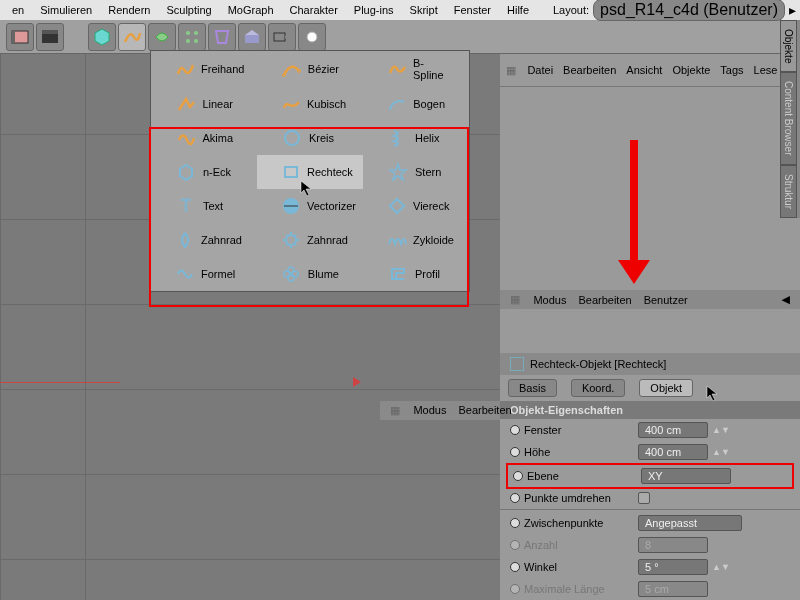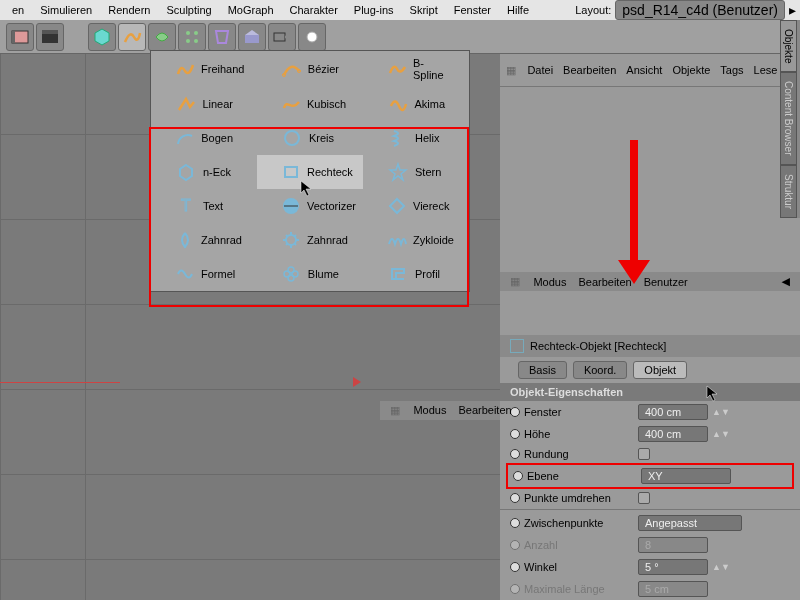--- a/index.html
+++ b/index.html
@@ -2,21 +2,21 @@
 <html><head>
   <meta charset="utf-8">
   <style>
     * { margin: 0; padding: 0; box-sizing: border-box; font-family: Arial, sans-serif; }
     body { background: #888; width: 800px; height: 600px; overflow: hidden; position: relative; }
     
     .menubar { background: #e5e5e5; height: 20px; display: flex; align-items: center; padding: 0 4px; font-size: 11px; color: #000; }
     .menubar-item { padding: 0 8px; cursor: pointer; }
     .menubar-right { margin-left: auto; display: flex; align-items: center; gap: 4px; }
     .layout-label { font-size: 11px; }
-    .layout-select { background: #888; border: 1px solid #666; padding: 1px 6px; font-size: 14px; border-radius: 3px; }
+    .layout-select { background: #888; border: 1px solid #666; padding: 1px 6px; font-size: 16px; border-radius: 8px; }
     
     .toolbar { background: #a0a0a0; height: 34px; display: flex; align-items: center; padding: 0 6px; gap: 2px; border-bottom: 1px solid #666; }
     .tool-icon { width: 28px; height: 28px; background: #888; border: 1px solid #666; border-radius: 3px; display: flex; align-items: center; justify-content: center; }
     .tool-icon svg { width: 20px; height: 20px; }
     
     .main-area { display: flex; height: calc(100% - 54px); }
     .viewport { flex: 1; background: #7a7a7a; position: relative; }
     .grid-lines { position: absolute; inset: 0; }
     .grid-h, .grid-v { position: absolute; background: #6a6a6a; }
     .grid-h { height: 1px; width: 100%; }
@@ -40,21 +40,21 @@
     
     .red-arrow { position: absolute; left: 630px; top: 140px; z-index: 20; }
     .red-arrow-line { width: 8px; height: 120px; background: #e00; }
     .red-arrow-head { width: 0; height: 0; border-top: 24px solid #e00; border-left: 16px solid transparent; border-right: 16px solid transparent; margin-left: -12px; }
     
     .attr-panel { background: #9a9a9a; }
     .attr-header { background: #8a8a8a; padding: 3px 10px; display: flex; gap: 12px; font-size: 11px; align-items: center; }
     .attr-header-right { margin-left: auto; }
     .obj-title { background: #8a8a8a; padding: 4px 10px; display: flex; align-items: center; gap: 6px; font-size: 11px; margin-top: 44px; }
     .obj-title-icon { width: 14px; height: 14px; border: 1.5px solid #7ab; }
-    .tabs-row { display: flex; gap: 6px; padding: 4px 18px; }
+    .tabs-row { display: flex; gap: 14px; padding: 4px 8px; }
     .tab { padding: 2px 10px; font-size: 11px; background: #888; border: 1px solid #666; border-radius: 3px; cursor: pointer; }
     .tab.active { background: #bbb; }
     .section-title { background: #7a7a7a; color: #ddd; padding: 3px 10px; font-size: 11px; font-weight: bold; }
     .prop-row { display: flex; align-items: center; padding: 3px 10px; font-size: 11px; gap: 4px; }
     .prop-radio { width: 10px; height: 10px; border-radius: 50%; border: 1px solid #333; background: #ddd; }
     .prop-label { width: 110px; color: #000; }
     .prop-label.disabled { color: #777; }
     .prop-input { background: #777; color: #eee; border: 1px solid #555; padding: 1px 6px; font-size: 11px; width: 70px; border-radius: 2px; }
     .prop-input.disabled { background: #888; color: #aaa; }
     .prop-check { width: 12px; height: 12px; background: #aaa; border: 1px solid #555; border-radius: 2px; }
@@ -206,25 +206,20 @@
         <span class="prop-label">Fenster</span>
         <input class="prop-input" value="400 cm" style="">
         <span style="font-size:9px;color:#ccc;">▲▼</span>
       </div>
       <div class="prop-row">
         <span class="prop-radio"></span>
         <span class="prop-label">Höhe</span>
         <input class="prop-input" value="400 cm" style="">
         <span style="font-size:9px;color:#ccc;">▲▼</span>
       </div>
-      <div class="prop-row">
-        <span class="prop-radio"></span>
-        <span class="prop-label">Rundung</span>
-        <span class="prop-check"></span>
-      </div>
       <div class="red-box-2">
         <div class="prop-row" style="padding:2px 4px;">
           <span class="prop-radio"></span>
           <span class="prop-label">Ebene</span>
           <input class="prop-input" style="width: 90px;" value="XY">
         </div>
       </div>
       <div class="prop-row">
         <span class="prop-radio"></span>
         <span class="prop-label">Punkte umdrehen</span>
@@ -300,33 +295,33 @@
     <div class="spline-item">
       <span class="spline-icon">
         <svg viewBox="0 0 20 20" stroke="#e8a040" fill="none">
           <path d="M3 14 C6 4 10 18 18 8" fill="none" stroke-width="2.5"></path>
         </svg>
       </span>
       <span>Kubisch</span>
     </div>
     <div class="spline-item">
       <span class="spline-icon">
+        <svg viewBox="0 0 20 20" stroke="#7ab8d8" fill="none">
+          <path d="M3 16 A 10 10 0 0 1 17 8" fill="none" stroke-width="2"></path>
+        </svg>
+      </span>
+      <span>Bogen</span>
+    </div>
+    <div class="spline-item">
+      <span class="spline-icon">
         <svg viewBox="0 0 20 20" stroke="#e8a040" fill="none">
           <path d="M3 12 Q7 3 11 12 T18 10" fill="none" stroke-width="2.5"></path>
         </svg>
       </span>
       <span>Akima</span>
-    </div>
-    <div class="spline-item">
-      <span class="spline-icon">
-        <svg viewBox="0 0 20 20" stroke="#7ab8d8" fill="none">
-          <path d="M3 16 A 10 10 0 0 1 17 8" fill="none" stroke-width="2"></path>
-        </svg>
-      </span>
-      <span>Bogen</span>
     </div>
     <div class="spline-item">
       <span class="spline-icon">
         <svg viewBox="0 0 20 20" stroke="#7ab8d8" fill="none">
           <circle cx="10" cy="10" r="7" fill="none" stroke-width="2"></circle>
         </svg>
       </span>
       <span>Kreis</span>
     </div>
     <div class="spline-item">

